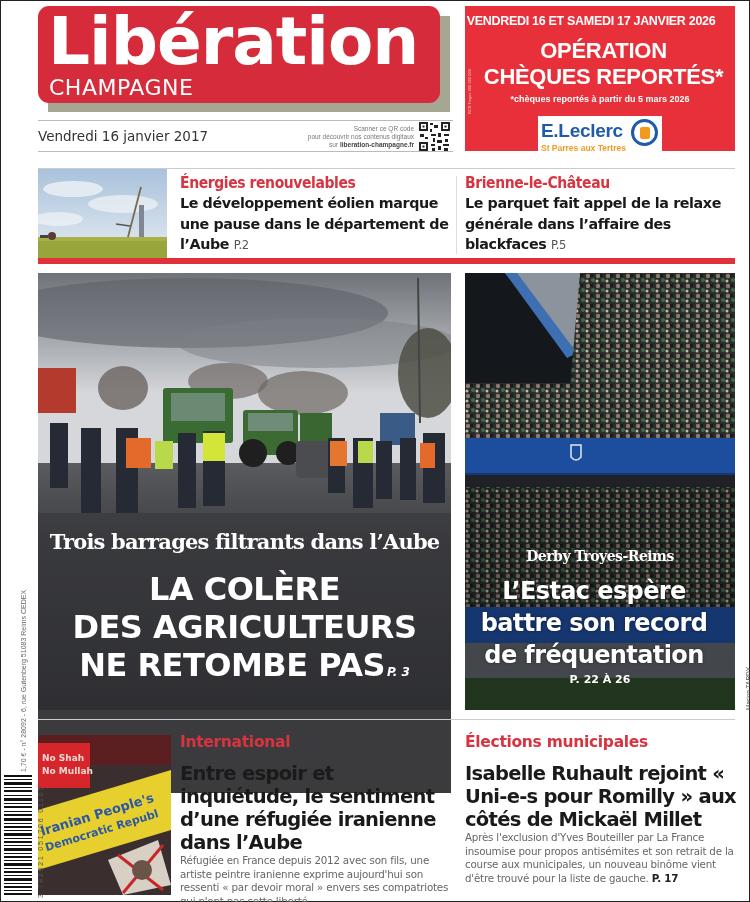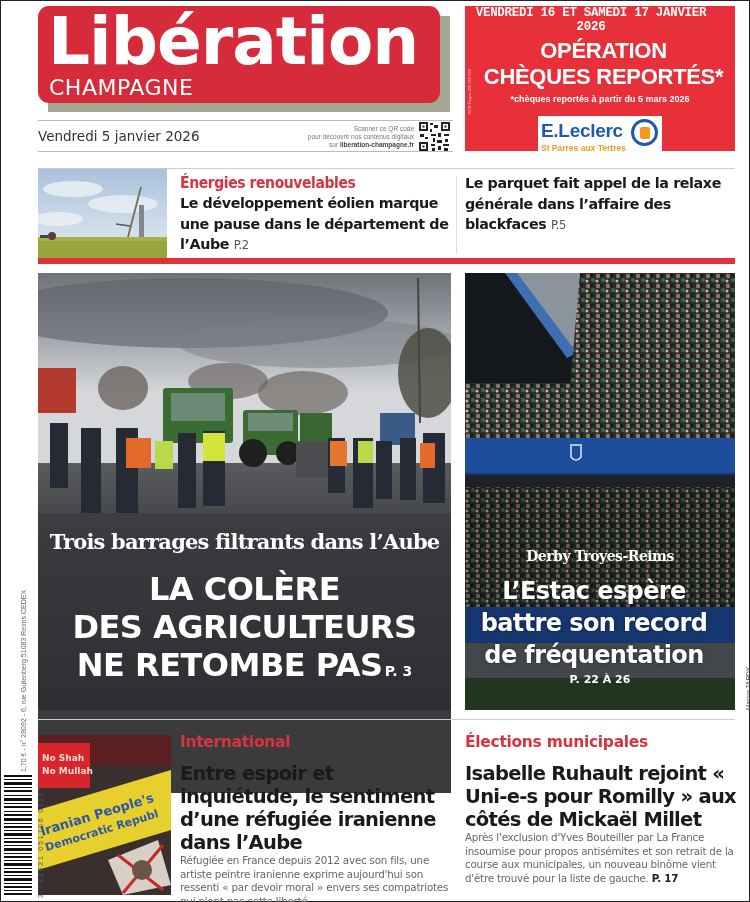--- a/index.html
+++ b/index.html
@@ -16,21 +16,21 @@
 
   .date-line-top { position: absolute; left: 38px; top: 120px; width: 415px; height: 1px; background: #bbb; }
   .date-line-bottom { position: absolute; left: 38px; top: 151px; width: 415px; height: 1px; background: #bbb; }
   .issue-date { position: absolute; left: 38px; top: 128px; font-family: "DejaVu Sans", sans-serif; font-size: 13.5px; color: #333; }
   .qr-text { position: absolute; left: 286px; top: 125px; width: 128px; text-align: right; font-size: 6.5px; line-height: 8px; color: #777; }
   .qr-text b { color: #444; }
   .qr-code { position: absolute; left: 418px; top: 121px; width: 33px; height: 31px; }
 
   
   .ad { position: absolute; left: 465px; top: 6px; width: 270px; height: 145px; background: #e8303a; color: #fff; text-align: center; }
-  .ad .ad-dates { position: absolute; left: 0; top: 0; width: 252px; font-weight: bold; font-size: 12.5px; letter-spacing: -0.3px; font-family: Liberation Mono, monospace; }
+  .ad .ad-dates { position: absolute; left: 0; top: 8px; width: 252px; font-weight: bold; font-size: 12.5px; letter-spacing: -0.3px; }
   .ad .ad-title { position: absolute; left: 0; top: 32px; width: 277px; font-weight: bold; font-size: 22px; line-height: 26px; letter-spacing: -0.3px; }
   .ad .ad-note { position: absolute; left: 0; top: 88px; width: 270px; font-weight: bold; font-size: 9px; }
   .ad .ad-side { position: absolute; left: 2px; top: 108px; font-size: 4px; color: #f8c4c4; transform: rotate(-90deg); transform-origin: left top; white-space: nowrap; }
   .ad .logo-box { position: absolute; left: 73px; top: 110px; width: 124px; height: 40px; background: #fff; }
   .ad .logo-name { position: absolute; left: 3px; top: 4px; font-weight: bold; font-size: 19px; color: #1f5bab; letter-spacing: -0.3px; }
   .ad .logo-circle { position: absolute; left: 93px; top: 3px; width: 27px; height: 27px; border-radius: 50%; border: 3px solid #1f5bab; background: #fff; }
   .ad .logo-circle::after { content: ""; position: absolute; left: 6px; top: 5px; width: 10px; height: 12px; background: #f39a1e; border-radius: 2px; }
   .ad .logo-sub { position: absolute; left: 3px; top: 27px; font-size: 8.5px; font-weight: bold; color: #f39a1e; }
 
   
@@ -42,21 +42,21 @@
   .teaser .headline { font-family: "DejaVu Sans", sans-serif; font-weight: bold; font-size: 14.3px; line-height: 20.5px; color: #1a1a1a; letter-spacing: -0.4px; }
   .teaser .page-ref { font-weight: normal; font-size: 11.5px; color: #555; }
   .teaser-1 { left: 180px; width: 275px; }
   .teaser-2 { left: 465px; width: 275px; }
   .teaser-divider { position: absolute; left: 456px; top: 176px; width: 1px; height: 78px; background: #ddd; }
 
   
   .main-photo { position: absolute; left: 38px; top: 273px; width: 413px; height: 520px; overflow: hidden; background: #3b3b3d; }
   .main-photo .overlay-kicker { position: absolute; left: 0; top: 256px; width: 413px; text-align: center; font-family: "DejaVu Serif", serif; font-weight: bold; font-size: 21px; color: #fff; letter-spacing: -0.8px; }
   .main-photo .overlay-title { position: absolute; left: 0; top: 297px; width: 413px; text-align: center; font-family: "DejaVu Sans", sans-serif; font-weight: bold; font-size: 32px; line-height: 38px; color: #fff; letter-spacing: -0.5px; }
-  .main-photo .overlay-page { font-size: 14px; letter-spacing: 0; margin-left: 2px; }
+  .main-photo .overlay-page { font-size: 12px; letter-spacing: 0; margin-left: 2px; font-style: italic; }
 
   
   .sport-photo { position: absolute; left: 465px; top: 273px; width: 270px; height: 437px; overflow: hidden; background: #0f172a; }
   .sport-photo .overlay-kicker { position: absolute; left: 0; top: 275px; width: 270px; text-align: center; font-family: "DejaVu Serif", serif; font-weight: bold; font-size: 14px; color: #fff; letter-spacing: -0.5px; }
   .sport-photo .overlay-title { position: absolute; left: 0; top: 302px; width: 258px; text-align: center; font-family: "DejaVu Sans", sans-serif; font-weight: bold; font-size: 24px; line-height: 32px; color: #fff; letter-spacing: -0.6px; text-shadow: 0 0 3px rgba(0,0,0,0.5); }
   .sport-photo .overlay-page { position: absolute; left: 0; top: 400px; width: 270px; text-align: center; font-family: "DejaVu Sans", sans-serif; font-weight: bold; font-size: 11px; color: #fff; }
   .photo-credit { position: absolute; left: 745px; top: 710px; font-size: 6.5px; color: #555; transform: rotate(-90deg); transform-origin: left top; white-space: nowrap; }
 
   
   .bottom-line { position: absolute; left: 38px; top: 719px; width: 697px; height: 1px; background: #ccc; }
@@ -79,21 +79,21 @@
 
 <div class="page-border"></div>
 
 <div class="masthead-shadow"></div>
 <div class="masthead">
   <div class="title">Libération</div>
   <div class="subtitle">CHAMPAGNE</div>
 </div>
 
 <div class="date-line-top"></div>
-<div class="issue-date">Vendredi 5 janvier 2026</div>
+<div class="issue-date">Vendredi 16 janvier 2017</div>
 <div class="qr-text">
   <div>Scanner ce QR code</div>
   <div>pour découvrir nos contenus digitaux</div>
   <div><span>sur </span><b>liberation-champagne.fr</b></div>
 </div>
 <svg class="qr-code" viewBox="0 0 33 31">
   <rect width="33" height="31" fill="#fff"></rect>
   <rect x="1" y="1" width="9" height="9" fill="#222"></rect>
     <rect x="3" y="3" width="5" height="5" fill="#fff"></rect>
     <rect x="4.5" y="4.5" width="2" height="2" fill="#222"></rect>
@@ -156,20 +156,21 @@
   <line x1="78" y1="55" x2="92" y2="57" stroke="#555" stroke-width="1.5"></line>
   <circle cx="14" cy="67" r="4" fill="#5a3a3c"></circle>
   <rect x="2" y="66" width="8" height="3" fill="#444"></rect>
 </svg>
 <div class="teaser teaser-1">
   <div class="kicker">Énergies renouvelables</div>
   <div class="headline"><span>Le développement éolien marque une pause dans le département de l’Aube</span> <span class="page-ref">P.2</span></div>
 </div>
 <div class="teaser-divider"></div>
 <div class="teaser teaser-2">
+  <div class="kicker">Brienne-le-Château</div>
   <div class="headline"><span>Le parquet fait appel de la relaxe générale dans l’affaire des blackfaces</span> <span class="page-ref">P.5</span></div>
 </div>
 <div class="teaser-red-bar"></div>
 
 <div class="main-photo">
   <svg width="413" height="437" viewBox="0 0 413 437" style="position:absolute;left:0;top:0;">
     <defs>
       <linearGradient id="sky2" x1="0" y1="0" x2="0" y2="1">
           <stop offset="0" stop-color="#6f7379"></stop>
           <stop offset="0.45" stop-color="#b9bcc0"></stop>

